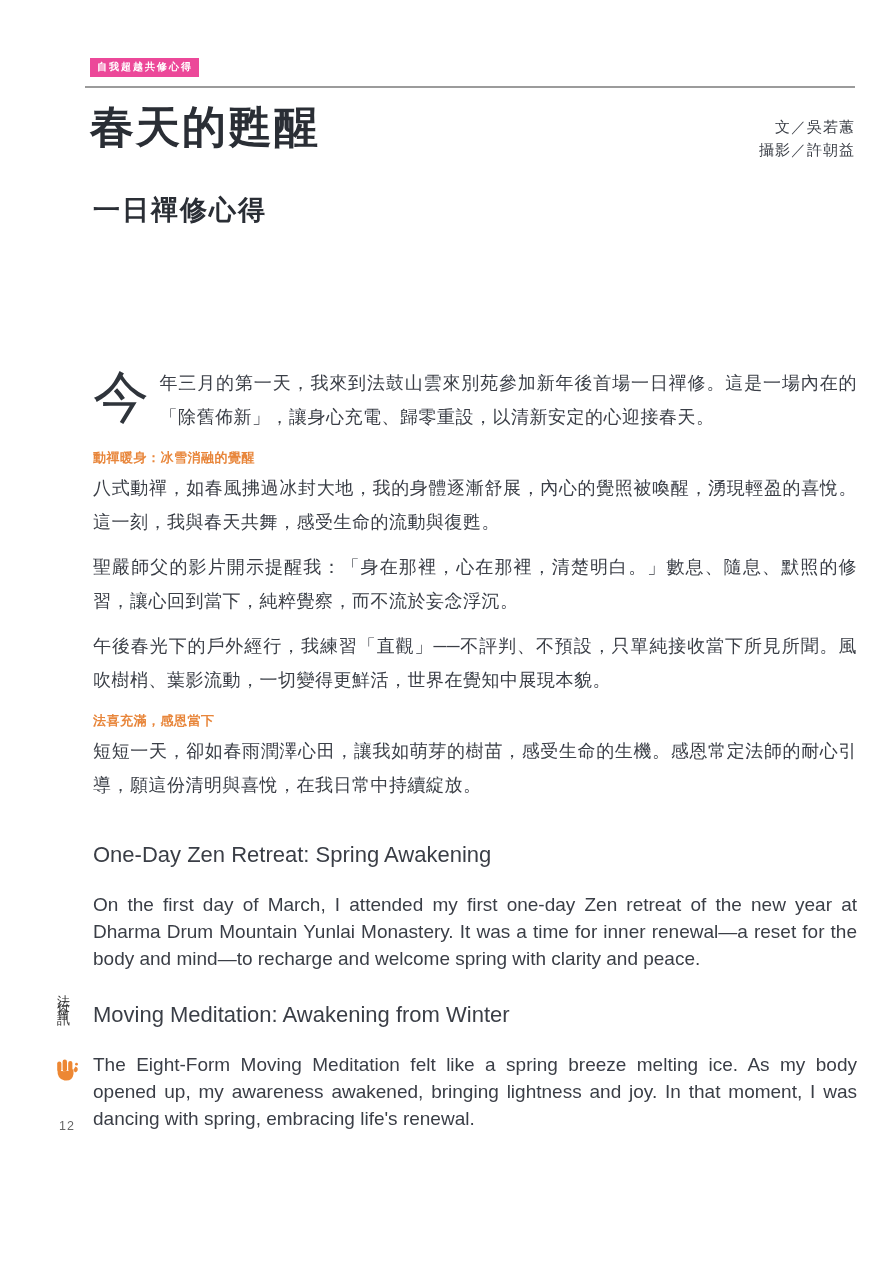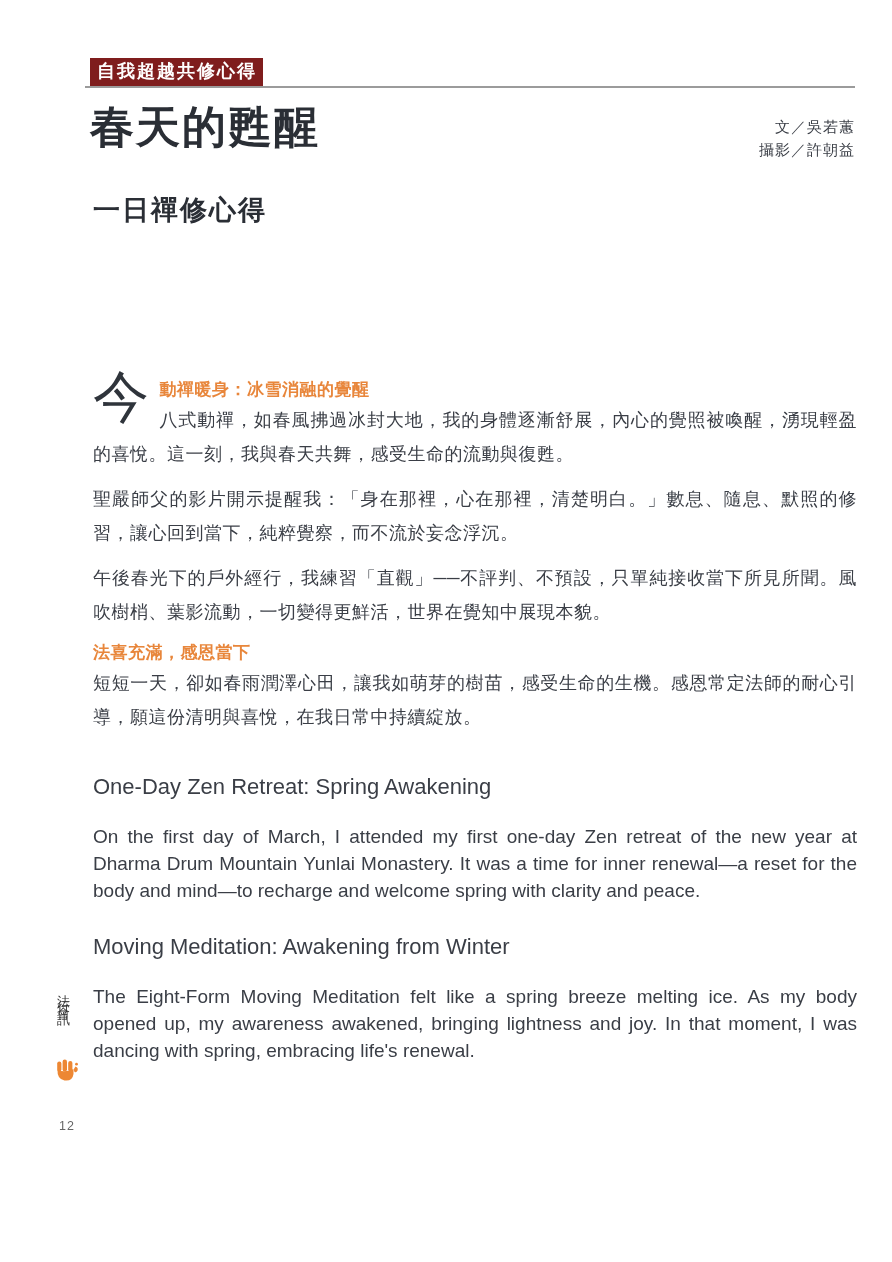--- a/index.html
+++ b/index.html
@@ -12,23 +12,23 @@
     margin: 0 auto;
     background: #ffffff;
     overflow: hidden;
     color: #3A3E46;
   }
 
   
   .header-tag {
     position: absolute;
     left: 90px; top: 58px;
-    background: #7f1d1d;
+    background: #ec4899;
     color: #ffffff;
-    font-size: 18px;
+    font-size: 10px;
     font-weight: 700;
     letter-spacing: 2px;
     padding: 3px 6px 4px 7px;
     line-height: 1.2;
   }
   .header-rule {
     position: absolute;
     left: 85px; top: 86px;
     width: 770px; height: 2px;
     background: #9B9B9B;
@@ -82,21 +82,21 @@
     float: left;
     font-size: 56px;
     line-height: 56px;
     font-weight: 500;
     color: #2F343B;
     margin: 3px 10px 0 0;
   }
   .section { margin-top: 11px; }
   .section-heading {
     color: #E8863B;
-    font-size: 17px;
+    font-size: 13px;
     font-weight: 700;
     line-height: 26px;
     letter-spacing: 0.5px;
   }
 
   
   .en-title {
     margin-top: 39px;
     font-size: 22px;
     line-height: 27px;
@@ -146,21 +146,21 @@
   <h1 class="title">春天的甦醒</h1>
   <h2 class="subtitle">一日禪修心得</h2>
   <div class="byline">
     <div>文／吳若蕙</div>
     <div>攝影／許朝益</div>
   </div>
 
   <div class="article">
 
     <p class="cn-body">
-      <span class="dropcap">今</span>
+      <span class="dropcap">今</span><span>年三月的第一天，我來到法鼓山雲來別苑參加新年後首場一日禪修。這是一場內在的「除舊佈新」，讓身心充電、歸零重設，以清新安定的心迎接春天。</span>
     </p>
 
     <div class="section">
       <div class="section-heading">動禪暖身：冰雪消融的覺醒</div>
       <p class="cn-body">八式動禪，如春風拂過冰封大地，我的身體逐漸舒展，內心的覺照被喚醒，湧現輕盈的喜悅。這一刻，我與春天共舞，感受生命的流動與復甦。</p>
     </div>
 
     <div class="section">
       <p class="cn-body">聖嚴師父的影片開示提醒我：「身在那裡，心在那裡，清楚明白。」數息、隨息、默照的修習，讓心回到當下，純粹覺察，而不流於妄念浮沉。</p>
     </div>

